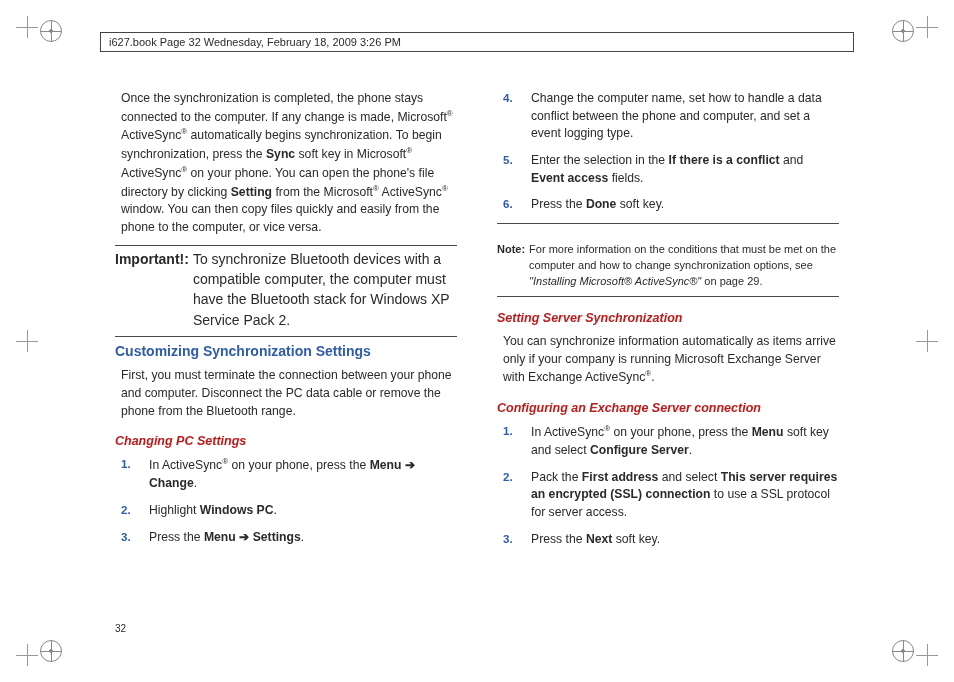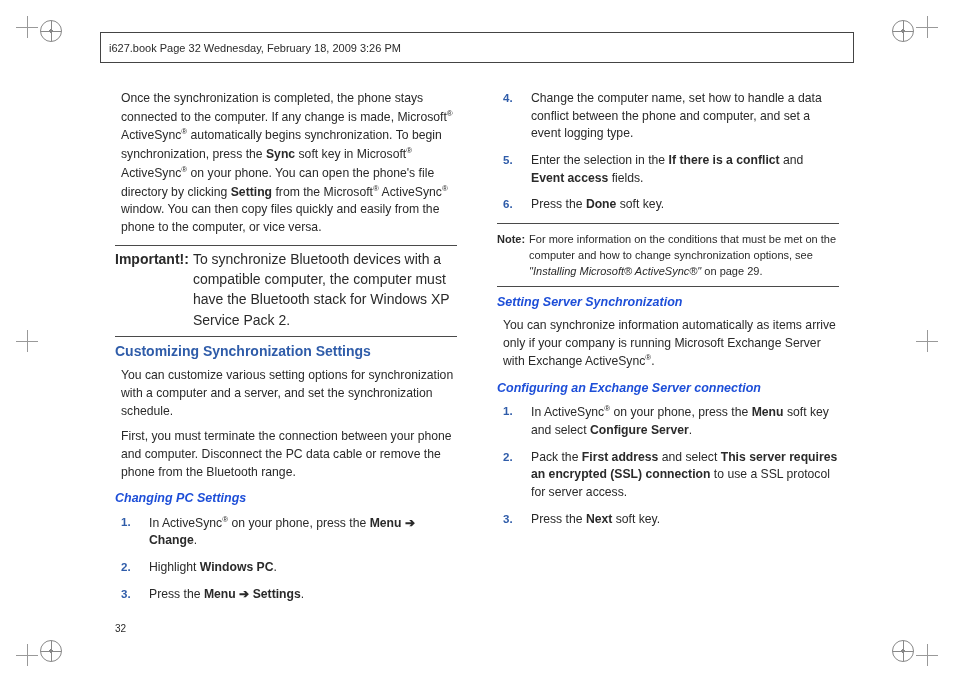--- a/index.html
+++ b/index.html
@@ -35,21 +35,21 @@
       linear-gradient(#888,#888) center/100% 1px no-repeat;
   }
   .rm-tl { top: 20px; left: 40px; }
   .rm-tr { top: 20px; right: 40px; }
   .rm-bl { bottom: 20px; left: 40px; }
   .rm-br { bottom: 20px; right: 40px; }
 
   .page-frame {
     position: absolute;
     top: 32px; left: 100px; right: 100px;
-    height: 31px;
+    height: 20px;
     border: 1px solid #444;
     display: flex; align-items: center;
     padding: 0 8px;
     font-size: 11px;
   }
   .content {
     position: absolute;
     top: 90px; left: 115px; right: 115px; bottom: 60px;
     display: flex;
     gap: 40px;
@@ -68,33 +68,33 @@
   .imp-label { font-weight: bold; flex: 0 0 auto; margin-right: 4px;}
   .imp-text { flex: 1 1 auto; }
   .h2 {
     color: #2f5ca9;
     font-weight: bold;
     font-size: 14px;
     margin: 4px 0 6px;
     font-family: Arial, Helvetica, sans-serif;
   }
   .h3 {
-    color: #1d4ed8;
+    color: #b91c1c;
     font-style: italic;
     font-weight: bold;
     font-size: 12.5px;
-    margin: 6px 0 6px;
+    margin: 12px 0 6px;
   }
   ol.steps { list-style: none; margin: 0 0 4px 18px; padding: 0; }
   ol.steps li { position: relative; margin: 0 0 9px 12px; padding-left: 4px;}
   ol.steps li .num {
     position: absolute; left: -24px; top: 0;
     font-weight: bold; color: #2f5ca9; font-size: 11.5px;
   }
-  .note-row { display: flex; font-size: 11px; margin-top: 8px;}
+  .note-row { display: flex; font-size: 11px; margin-top: 18px;}
   .note-label { font-weight: bold; flex: 0 0 auto; margin-right: 4px;}
   .note-text { flex: 1 1 auto; }
   .note-text .ital { font-style: italic; }
   .page-num {
     position: absolute; left: 115px; bottom: 48px; font-size: 10px;
   }
 </style>
 </head>
 <body>
 
@@ -129,21 +129,20 @@
     </p>
 
     <hr class="hr">
     <div class="imp-row">
       <div class="imp-label">Important!:</div>
       <div class="imp-text">To synchronize Bluetooth devices with a compatible computer, the computer must have the Bluetooth stack for Windows XP Service Pack 2.</div>
     </div>
     <hr class="hr">
 
     <div class="h2">Customizing Synchronization Settings</div>
-    <p class="para indent">You can customize various setting options for synchronization with a computer and a server, and set the synchronization schedule.</p>
     <p class="para indent">First, you must terminate the connection between your phone and computer. Disconnect the PC data cable or remove the phone from the Bluetooth range.</p>
 
     <div class="h3">Changing PC Settings</div>
     <ol class="steps">
       <li>
         <span class="num">1.</span>
         <span>In ActiveSync</span><sup>®</sup><span> on your phone, press the </span><span class="bold">Menu</span><span class="arrow"> ➔ </span><span class="bold">Change</span><span>.</span>
       </li>
       <li>
         <span class="num">2.</span>

